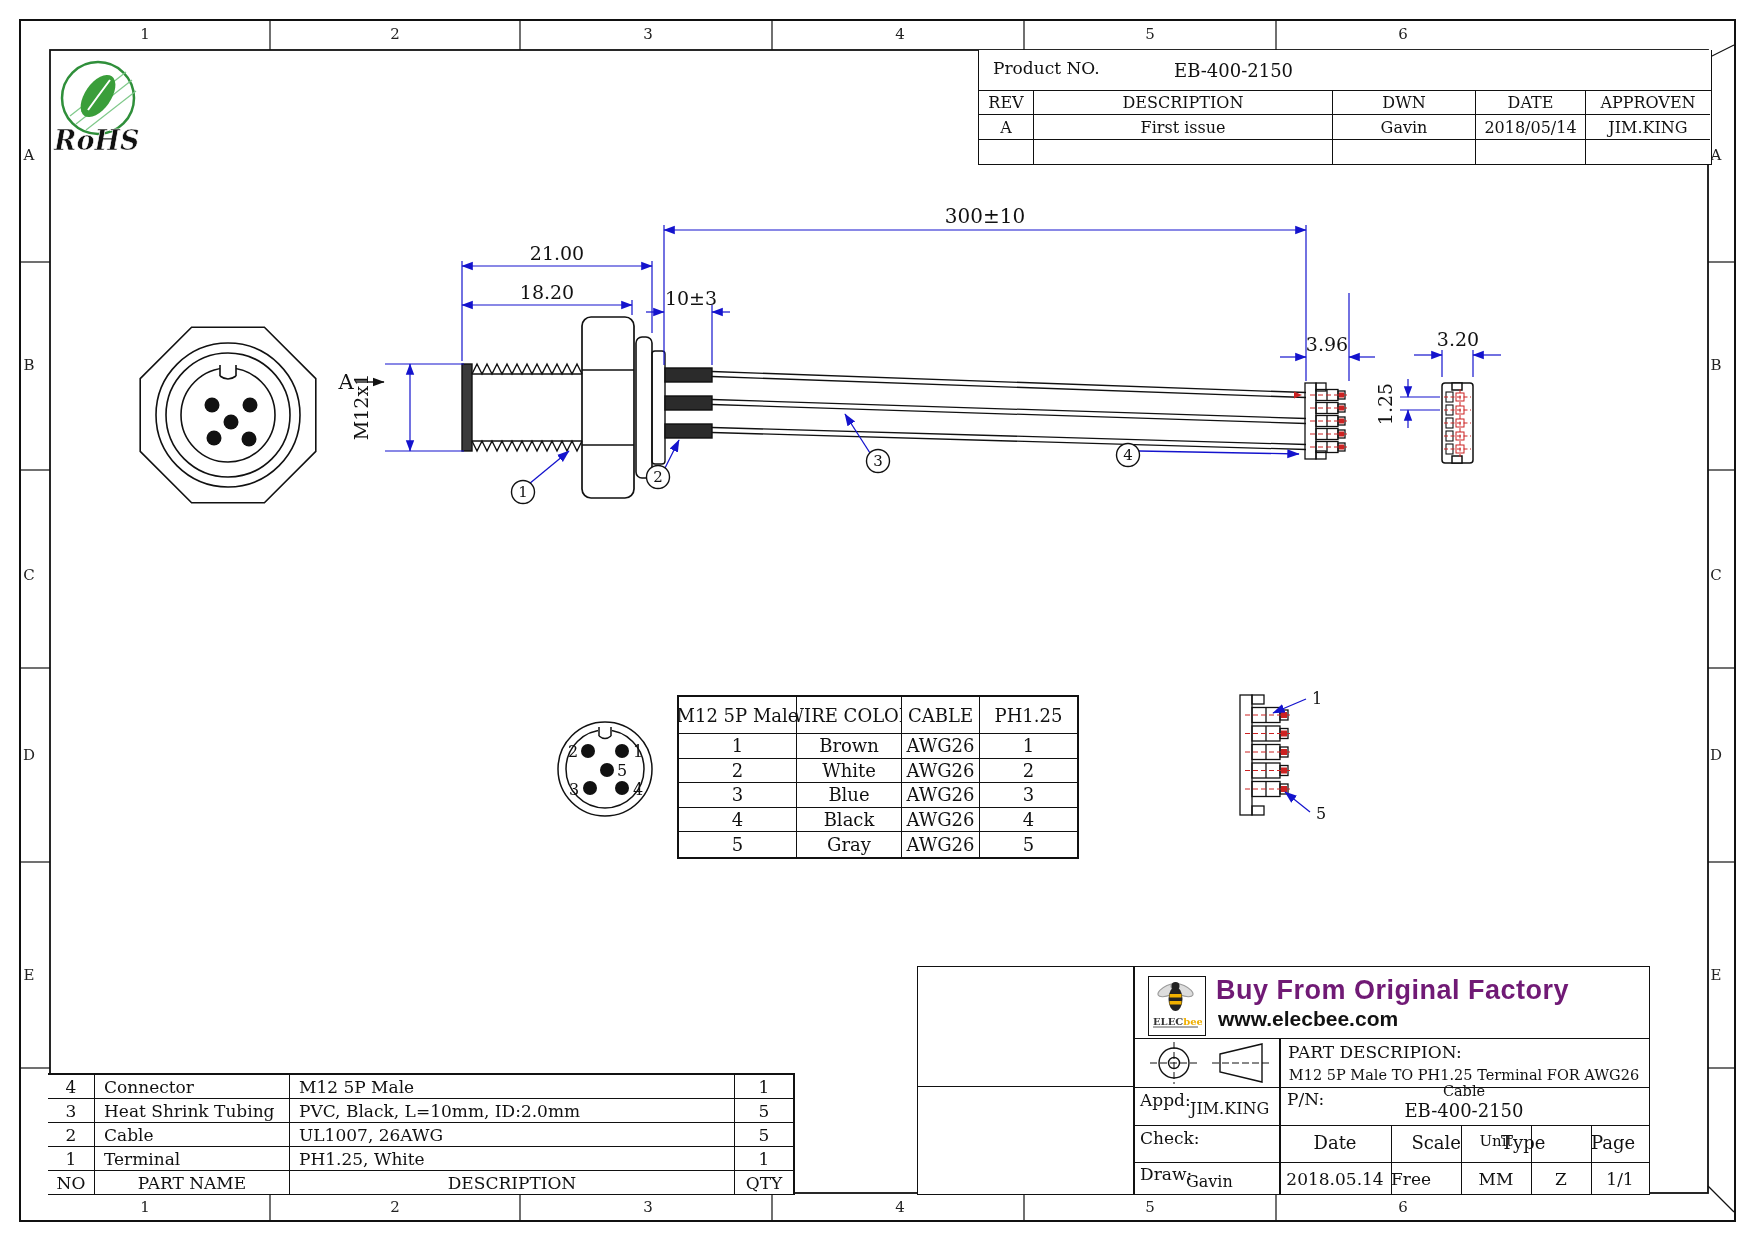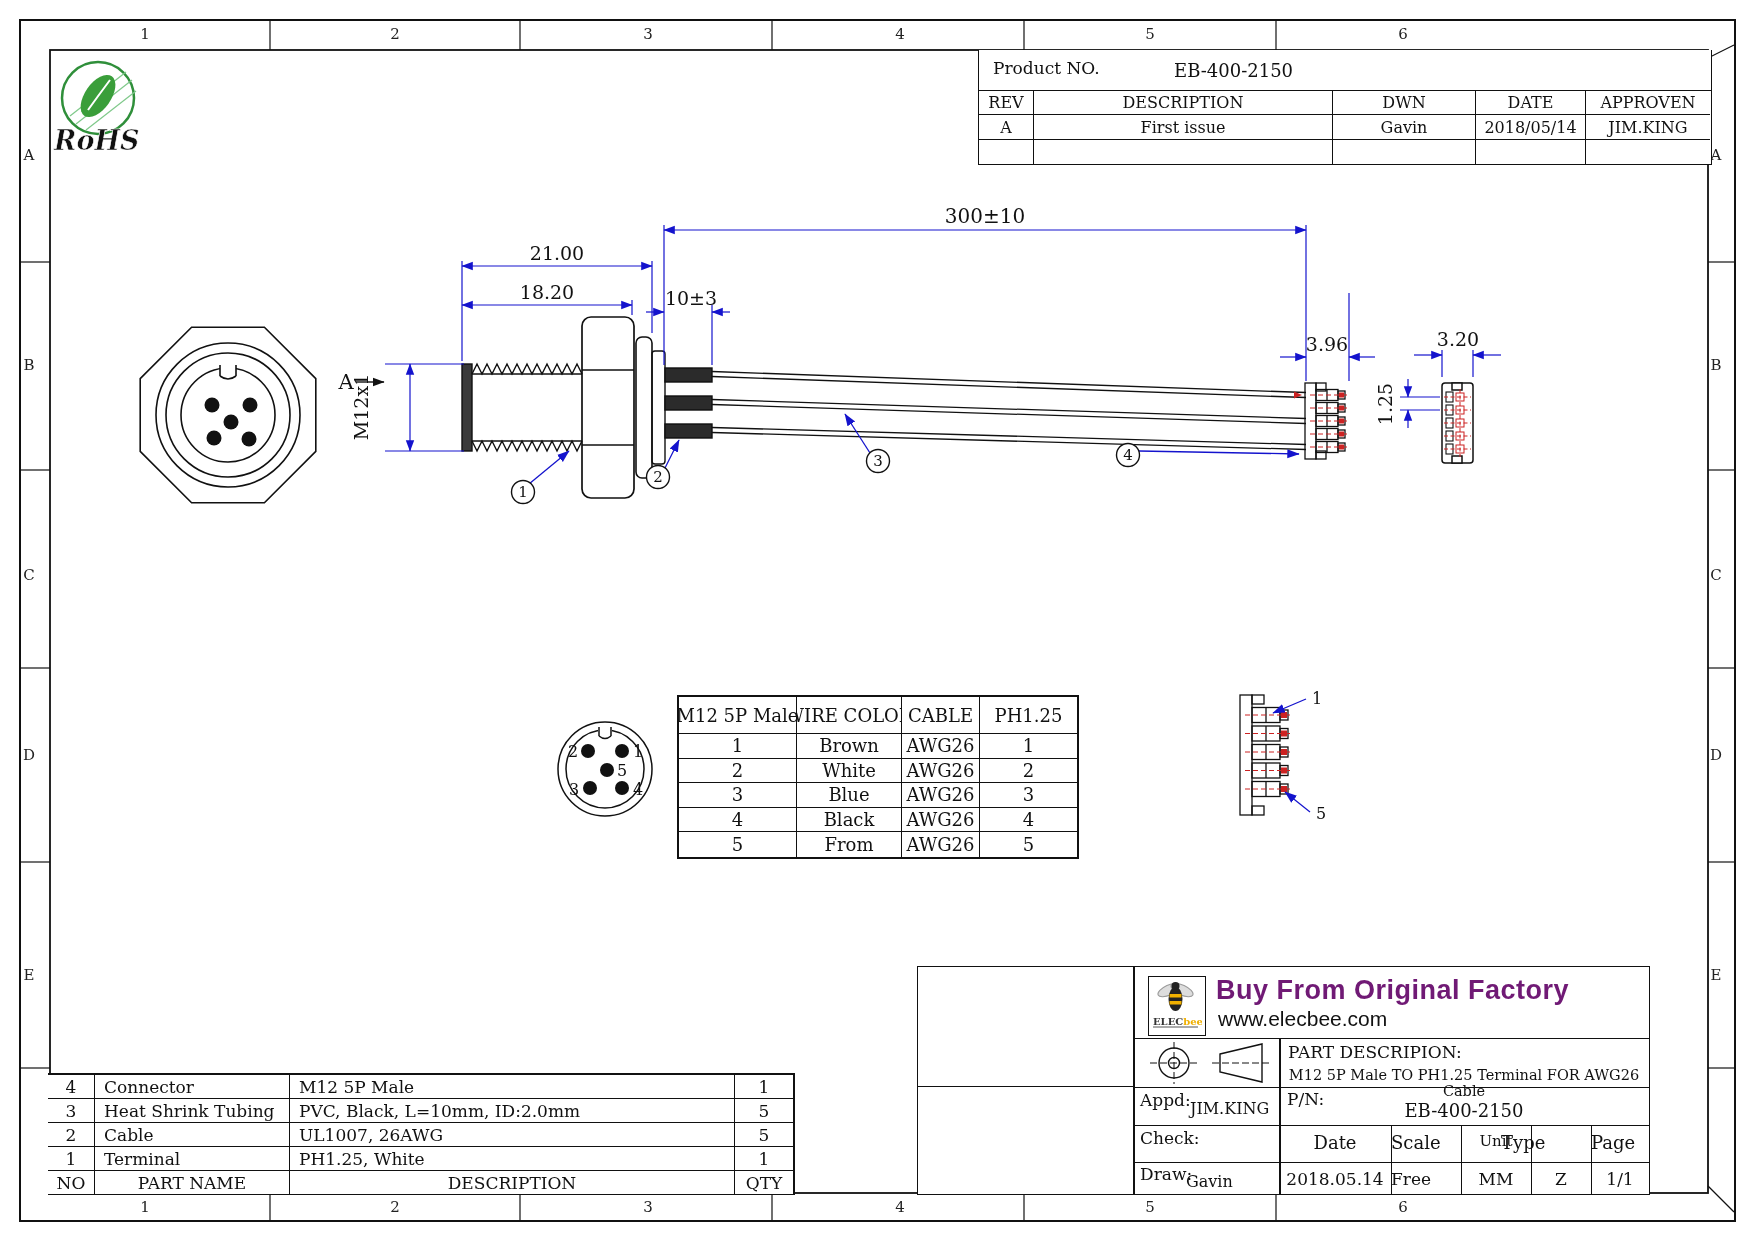--- a/index.html
+++ b/index.html
@@ -32,21 +32,21 @@
   #rev-grid .tc:nth-last-child(-n+5){border-bottom:none;}
   
   #title-block{position:absolute;left:917px;top:966px;width:731px;height:227px;
       border:1.8px solid #111;background:#fff;font-size:17px;}
   .tl-line{position:absolute;background:#111;}
   #tol-top{position:absolute;left:0;top:24px;width:215px;text-align:center;font-size:18px;line-height:23px;}
   #tol-small{position:absolute;left:0;top:128px;width:215px;text-align:center;font-size:12.5px;line-height:17px;}
   .brand-big{position:absolute;left:298px;top:8px;font-family:"Liberation Sans",sans-serif;
       font-weight:bold;font-size:27px;color:#701a75;letter-spacing:0.5px;}
   .brand-url{position:absolute;left:300px;top:40px;font-family:"Liberation Sans",sans-serif;
-      font-weight:normal;font-size:21px;color:#111;}
+      font-weight:bold;font-size:21px;color:#111;}
 </style>
 </head>
 <body>
 
 <div id="canvas">
 
   <svg class="abs" style="left:0;top:0" width="1755" height="1241">
     <rect x="20" y="20" width="1715" height="1201" fill="none" stroke="#111" stroke-width="2"></rect>
     <rect x="50" y="50" width="1658" height="1143" fill="none" stroke="#111" stroke-width="1.8"></rect>
     <g stroke="#111" stroke-width="1.2">
@@ -408,21 +408,21 @@
       <div class="tc">2</div>
       <div class="tc">3</div>
       <div class="tc">Blue</div>
       <div class="tc">AWG26</div>
       <div class="tc">3</div>
       <div class="tc">4</div>
       <div class="tc">Black</div>
       <div class="tc">AWG26</div>
       <div class="tc">4</div>
       <div class="tc">5</div>
-      <div class="tc">From</div>
+      <div class="tc">Gray</div>
       <div class="tc">AWG26</div>
       <div class="tc">5</div>
     </div>
 
   <div id="parts-table">
       <div class="tc">4</div>
       <div class="tc left">Connector</div>
       <div class="tc left">M12 5P Male</div>
       <div class="tc">1</div>
       <div class="tc">3</div>
@@ -487,21 +487,21 @@
     <div class="abs" style="left:370px;top:75px;font-size:17px">PART DESCRIPION:</div>
     <div class="abs" style="left:361px;top:100px;width:370px;text-align:center;font-size:14.5px">M12 5P Male TO PH1.25 Terminal FOR AWG26 Cable</div>
 
     <div class="abs" style="left:222px;top:123px">Appd:</div>
     <div class="abs" style="left:272px;top:132px;font-size:16px">JIM.KING</div>
     <div class="abs" style="left:369px;top:122px">P/N:</div>
     <div class="abs" style="left:361px;top:133px;width:370px;text-align:center;font-size:18px">EB-400-2150</div>
 
     <div class="abs" style="left:222px;top:161px">Check:</div>
     <div class="abs" style="left:361px;top:165px;width:112px;text-align:center;font-size:18px">Date</div>
-    <div class="abs" style="left:473px;top:165px;width:70px;text-align:left;font-size:18px">Scale</div>
+    <div class="abs" style="left:473px;top:165px;width:70px;text-align:right;font-size:18px">Scale</div>
     <div class="abs" style="left:543px;top:165px;width:70px;text-align:center;font-size:15px">Unit</div>
     <div class="abs" style="left:583px;top:165px;width:60px;text-align:left;font-size:18px">Type</div>
     <div class="abs" style="left:673px;top:165px;width:58px;text-align:left;font-size:18px">Page</div>
 
     <div class="abs" style="left:222px;top:197px">Draw:</div>
     <div class="abs" style="left:268px;top:205px;font-size:16px">Gavin</div>
     <div class="abs" style="left:361px;top:202px;width:112px;text-align:center;font-size:17px">2018.05.14</div>
     <div class="abs" style="left:473px;top:202px;width:70px;font-size:17px">Free</div>
     <div class="abs" style="left:543px;top:202px;width:70px;text-align:center;font-size:17px">MM</div>
     <div class="abs" style="left:613px;top:202px;width:60px;text-align:center;font-size:17px">Z</div>

